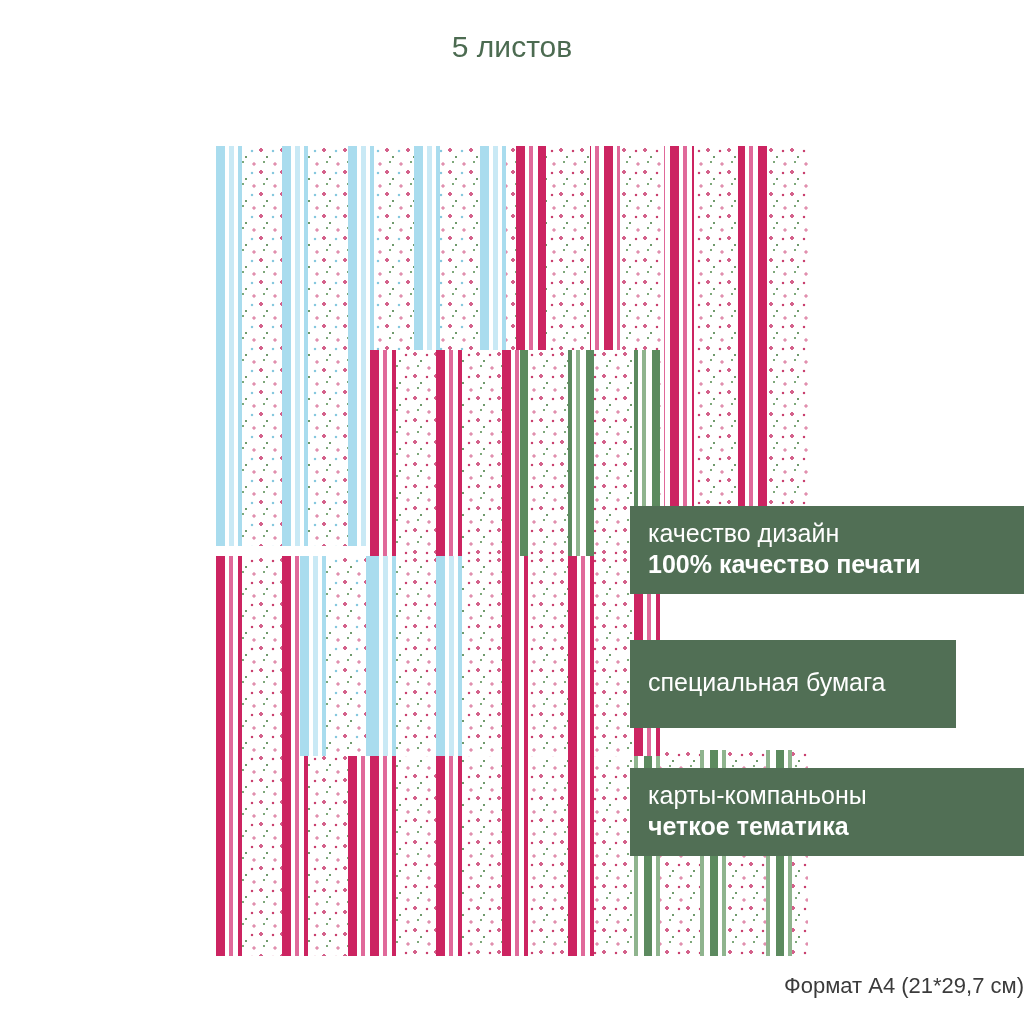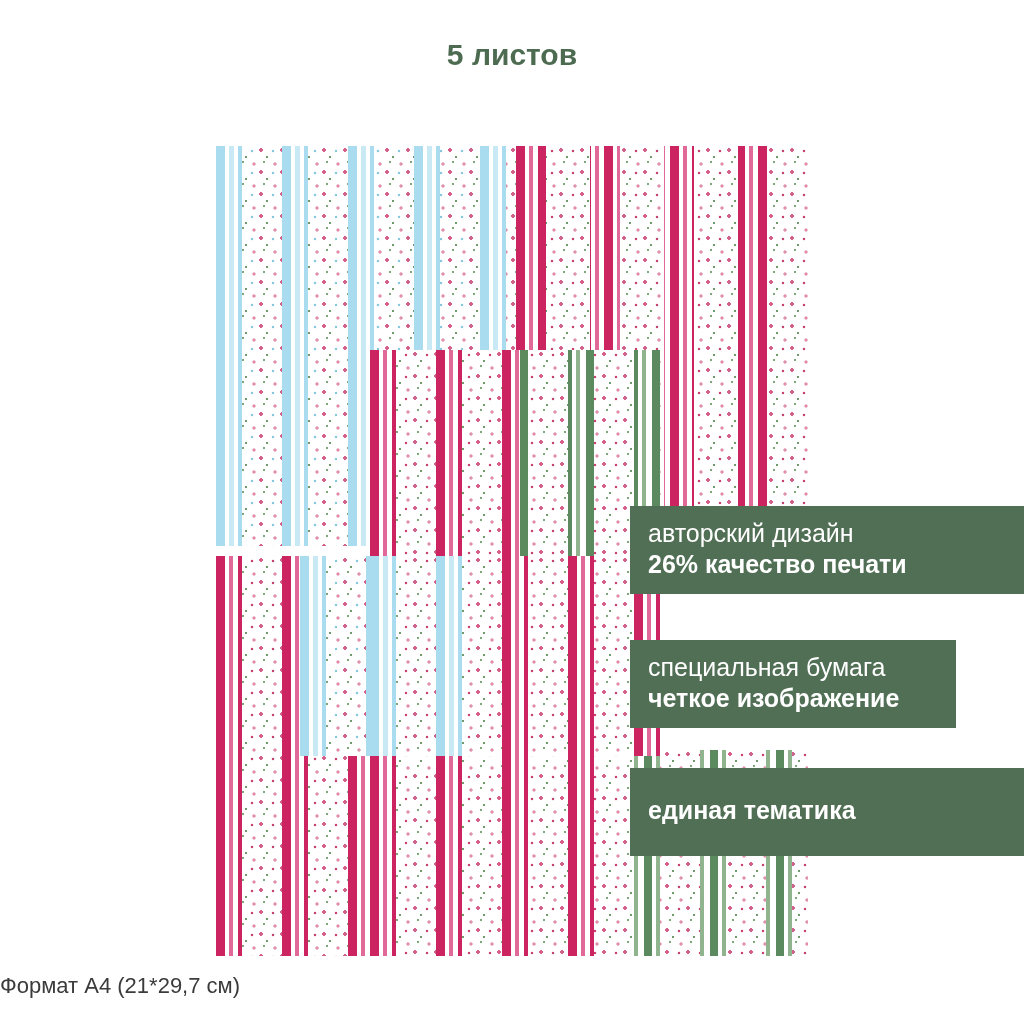--- a/index.html
+++ b/index.html
@@ -25,31 +25,31 @@
   }
   .title-main {
     font-size: 37px;
     font-weight: bold;
     color: #4c6b51;
     letter-spacing: 0px;
     line-height: 1.15;
   }
   .title-sub {
     font-size: 30px;
-    font-weight: bold;
+    font-weight: normal;
     color: #4c6b51;
-    margin-top: 14px;
+    margin-top: 6px;
   }
 
   .footer-block {
     position: absolute;
     bottom: 22px;
     left: 0;
     width: 1024px;
-    text-align: left;
+    text-align: right;
   }
   .footer-text {
     font-size: 22px;
     color: #3b3b3b;
   }
 
   
   .sheet {
     position: absolute;
     background-color: #ffffff;
@@ -213,28 +213,28 @@
 
 <div class="sheet" style="left:370px; top:556px; width:290px; height:200px; z-index:3;">
   <div class="stripes">
     <div class="layer p-blue" style="width:110px;"></div>
     <div class="layer p-pink" style="left:110px;"></div>
     <div class="layer p-floral bandmask-off"></div>
   </div>
 </div>
 
 <div class="badge" style="left:630px; top:506px; width:394px; height:88px; z-index:10;">
-  <div class="line1">авторский дизайн</div>
-  <div class="line2">26% качество печати</div>
+  <div class="line1">качество дизайн</div>
+  <div class="line2">100% качество печати</div>
 </div>
 
 <div class="badge" style="left:630px; top:640px; width:326px; height:88px; z-index:10;">
   <div class="line1">специальная бумага</div>
-  <div class="line2">четкое изображение</div>
 </div>
 
 <div class="badge" style="left:630px; top:768px; width:394px; height:88px; z-index:10;">
-  <div class="line2">единая тематика</div>
+  <div class="line1">карты-компаньоны</div>
+  <div class="line2">четкое тематика</div>
 </div>
 
 <div class="footer-block">
   <div class="footer-text">Формат А4 (21*29,7 см)</div>
 </div>
 
 </body></html>

